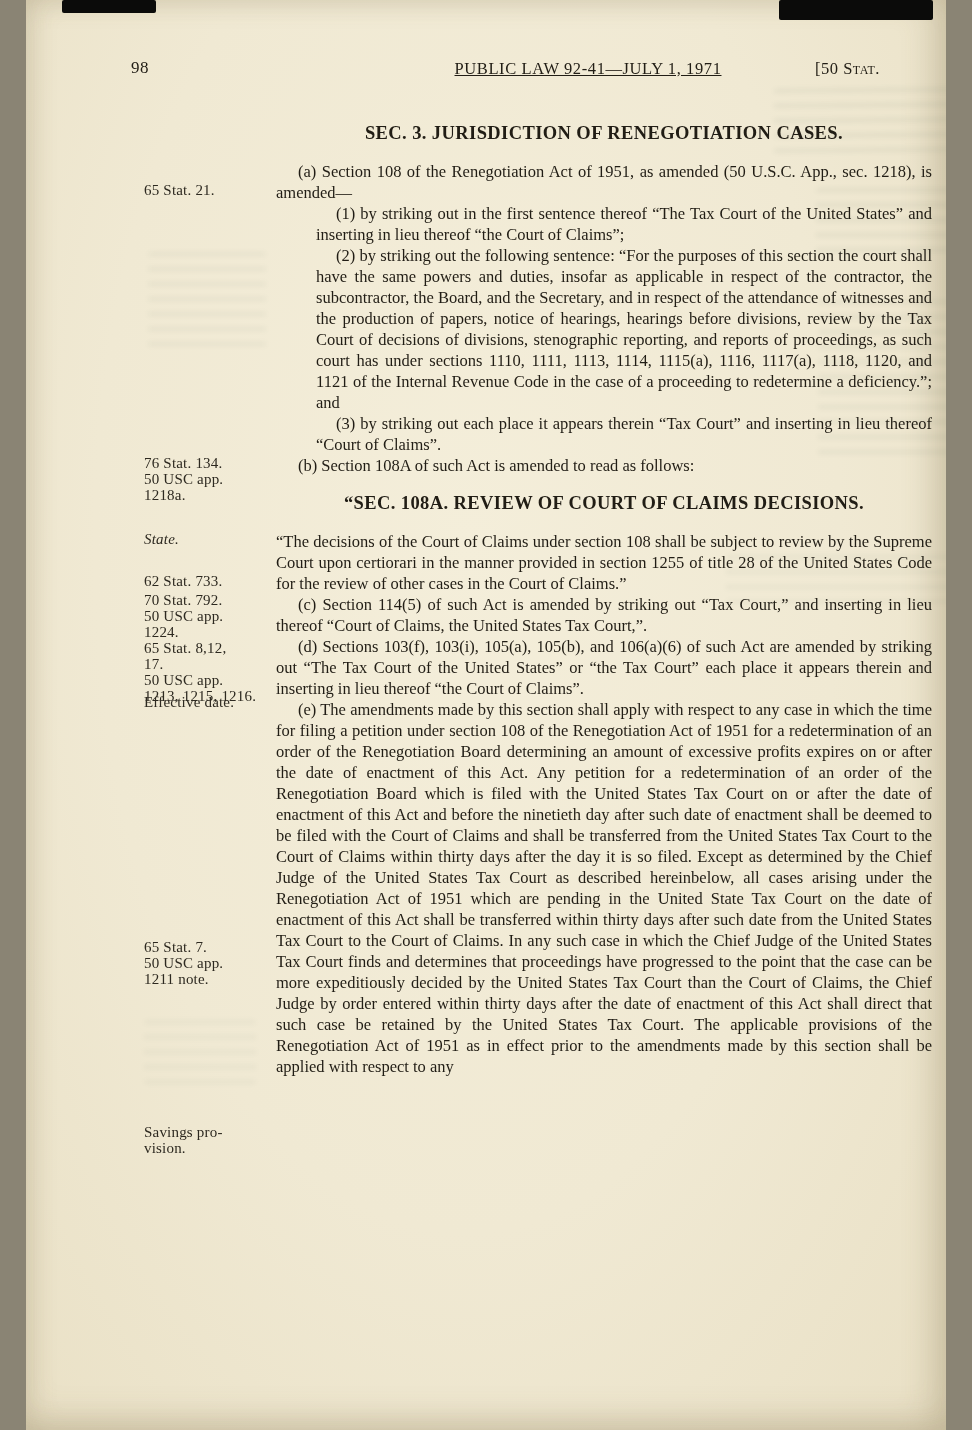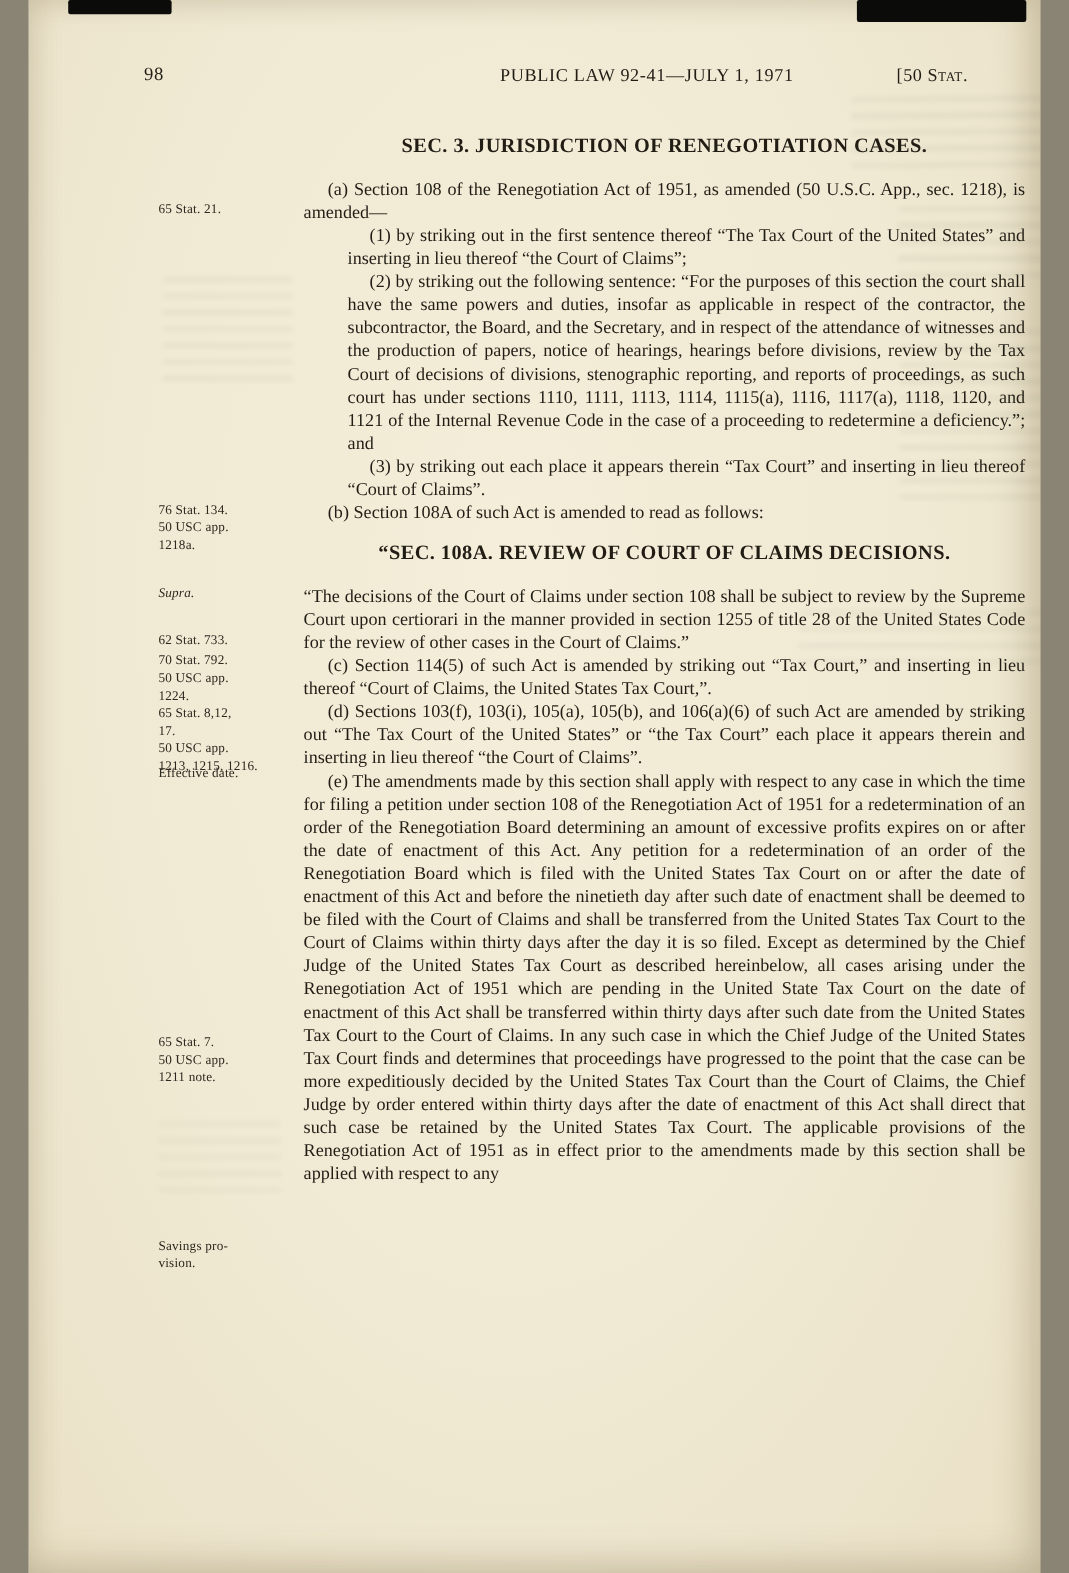--- a/index.html
+++ b/index.html
@@ -37,21 +37,21 @@
       rgba(92, 112, 96, 0.65) 0 4px,
       rgba(92, 112, 96, 0) 4px 15px
     );
     border-radius: 4px;
     pointer-events: none;
   }
 
   
   .hdr-pagenum { position: absolute; left: 105px; top: 58px; font-size: 17px; letter-spacing: 0.5px; }
   .hdr-title   { position: absolute; left: 562px; top: 59px; transform: translateX(-50%);
-                 font-size: 16.5px; letter-spacing: 0.6px; white-space: nowrap; }
+                 font-size: 16.5px; letter-spacing: 0.6px; white-space: nowrap; text-decoration: underline; }
   .hdr-stat    { position: absolute; right: 66px; top: 59px; font-size: 16.5px;
                  font-variant: small-caps; letter-spacing: 0.5px; }
 
   
   .text-col {
     position: absolute;
     left: 250px;
     top: 104px;
     width: 656px;
     font-size: 16.5px;
@@ -77,21 +77,21 @@
   .subitems { margin-left: 40px; }
   .subitems .para { text-indent: 20px; }
 
   .block { position: relative; }
 
   
   .note {
     position: absolute;
     left: -132px;
     width: 126px;
-    font-size: 12px;
+    font-size: 15px;
     line-height: 16px;
     letter-spacing: 0.2px;
     white-space: pre-line;
     text-align: left;
     text-indent: 0;
     color: #2d2920;
   }
   .note.italic { font-style: italic; }
 </style>
 </head>
@@ -131,21 +131,21 @@
     <div class="block">
       <aside class="note" style="top:0">76 Stat. 134.
 50 USC app.
 1218a.</aside>
       <p class="para">(b) Section 108A of such Act is amended to read as follows:</p>
     </div>
 
     <h2 class="heading h2">“SEC. 108A. REVIEW OF COURT OF CLAIMS DECISIONS.</h2>
 
     <div class="block">
-      <aside class="note italic" style="top:0">Supra.</aside>
+      <aside class="note italic" style="top:0">State.</aside>
       <aside class="note" style="top:42px">62 Stat. 733.</aside>
       <p class="para noindent">“The decisions of the Court of Claims under section 108 shall be subject to review by the Supreme Court upon certiorari in the manner provided in section 1255 of title 28 of the United States Code for the review of other cases in the Court of Claims.”</p>
     </div>
 
     <div class="block">
       <aside class="note" style="top:-2px">70 Stat. 792.
 50 USC app.
 1224.</aside>
       <p class="para">(c) Section 114(5) of such Act is amended by striking out “Tax Court,” and inserting in lieu thereof “Court of Claims, the United States Tax Court,”.</p>
     </div>

